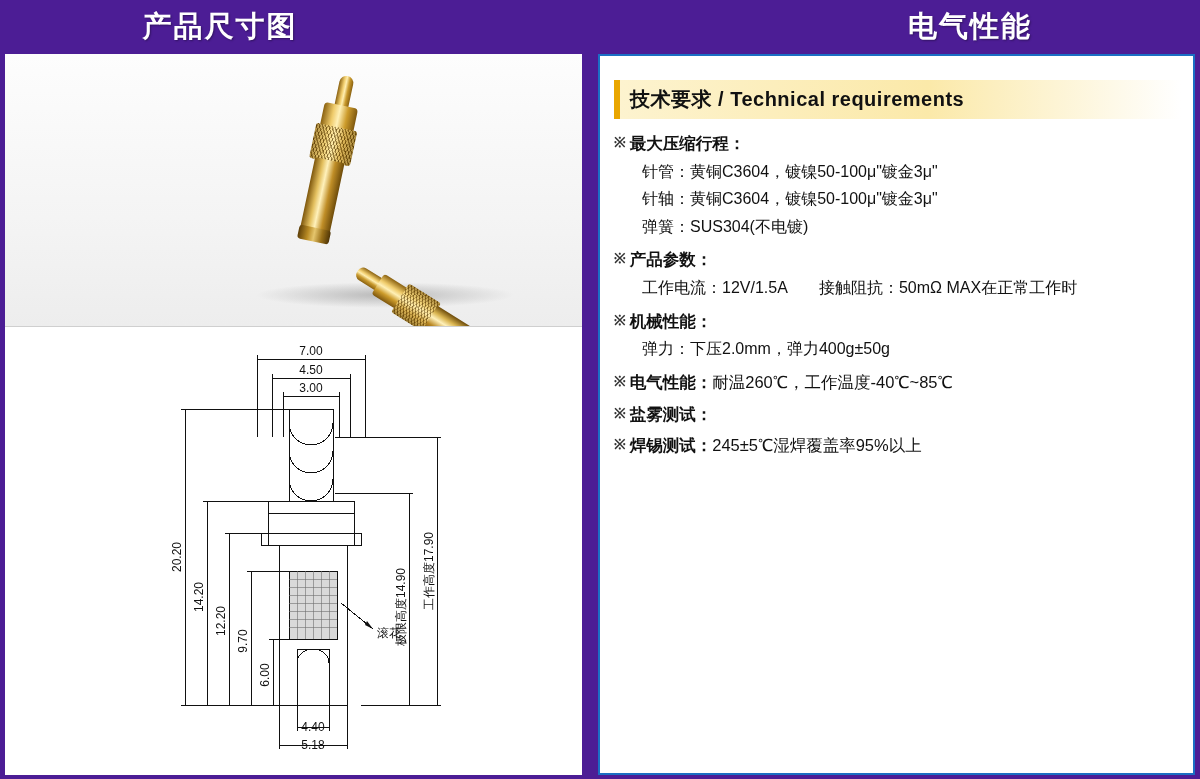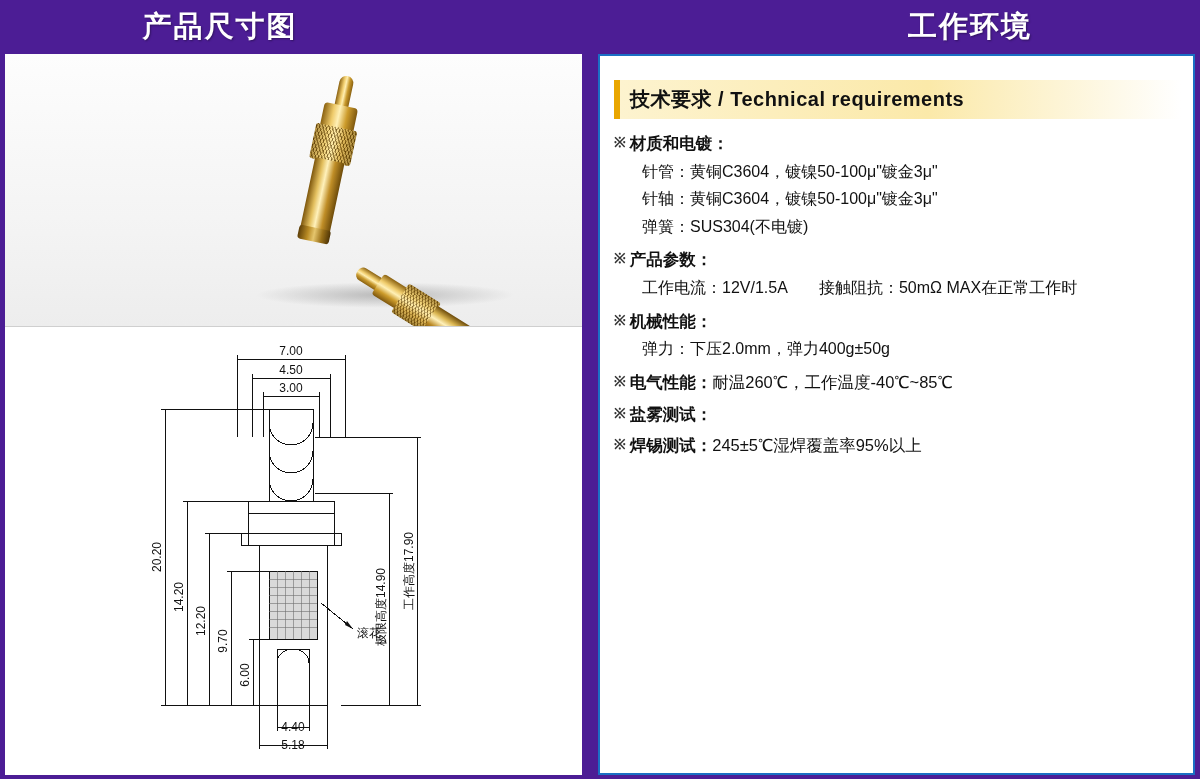--- a/index.html
+++ b/index.html
@@ -137,20 +137,21 @@
   .photo-shadow {
     position: absolute; left: 250px; top: 228px; width: 260px; height: 26px;
     background: radial-gradient(ellipse at center, rgba(120,120,120,0.45) 0%, rgba(255,255,255,0) 70%);
     border-radius: 50%;
   }
 
   .drawing-area {
     position: relative;
     height: 448px;
     background: #ffffff;
+    margin-left: 20px;
   }
   .drawing-area svg { display: block; }
 
   
   .panel-right {
     flex: 1 1 auto;
     background: #ffffff;
     border: 2px solid #1b6fc4;
     box-sizing: border-box;
     padding: 24px 12px 10px 14px;
@@ -197,21 +198,21 @@
     white-space: pre;
   }
 </style>
 </head>
 <body>
 
 <div class="page">
 
   <div class="headers">
     <div class="header-cell left">产品尺寸图</div>
-    <div class="header-cell right">工作环境</div>
+    <div class="header-cell right">电气性能</div>
   </div>
 
   <div class="panels">
 
     <div class="panel-left">
 
       <div class="photo-area">
         <div class="photo-shadow"></div>
         <div class="pin1">
           <div class="p1-tip"></div>
@@ -338,21 +339,21 @@
     </div>
 
     <div class="panel-right">
       <div class="tech-title">技术要求 / Technical requirements</div>
 
       <ul class="spec-list">
 
         <li class="spec-item">
           <div class="spec-head">
             <span class="bullet">※</span>
-            <span class="htext">材质和电镀：</span>
+            <span class="htext">最大压缩行程：</span>
             <span class="inline-val"></span>
           </div>
           <div class="spec-lines">
             <div class="spec-line">针管：黄铜C3604，镀镍50-100μ"镀金3μ"</div>
             <div class="spec-line">针轴：黄铜C3604，镀镍50-100μ"镀金3μ"</div>
             <div class="spec-line">弹簧：SUS304(不电镀)</div>
           </div>
         </li>
 
         <li class="spec-item">

